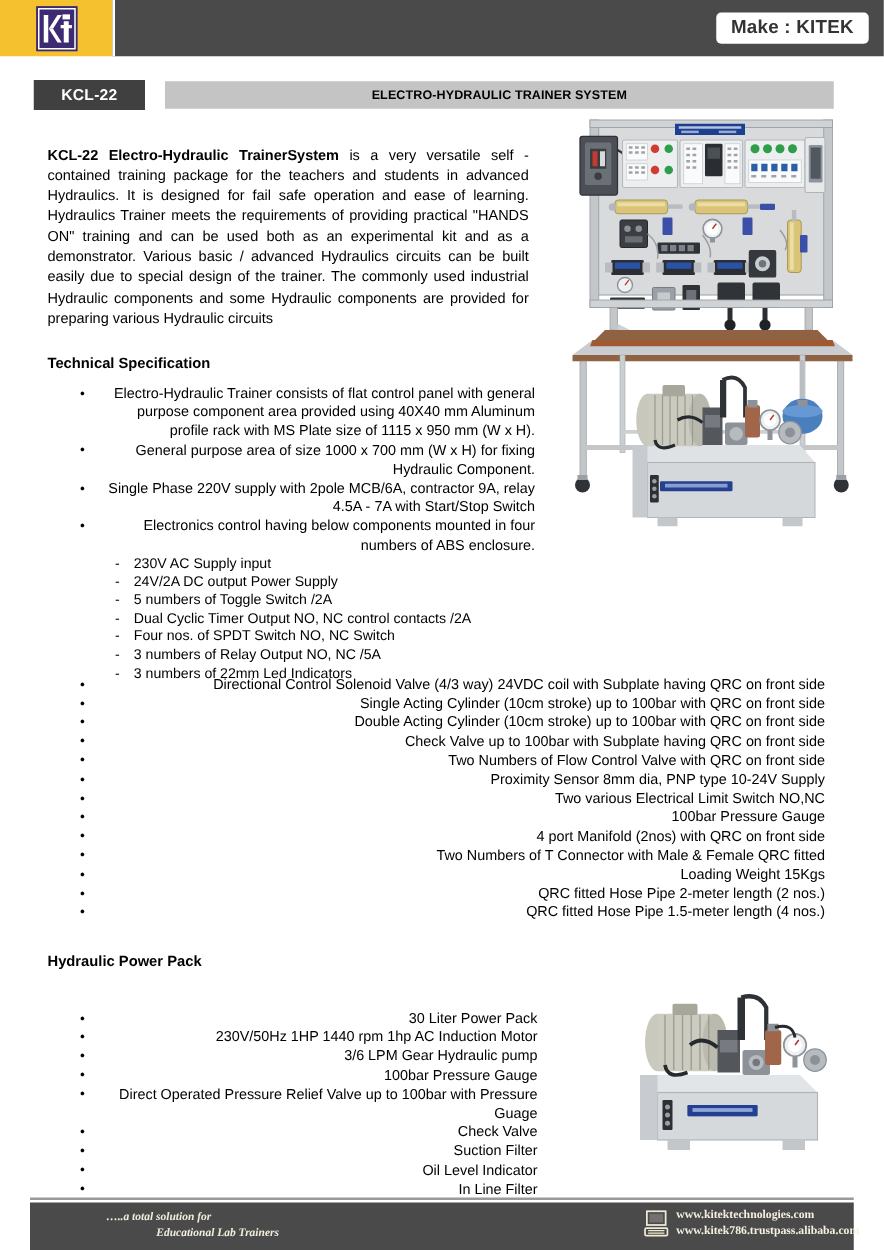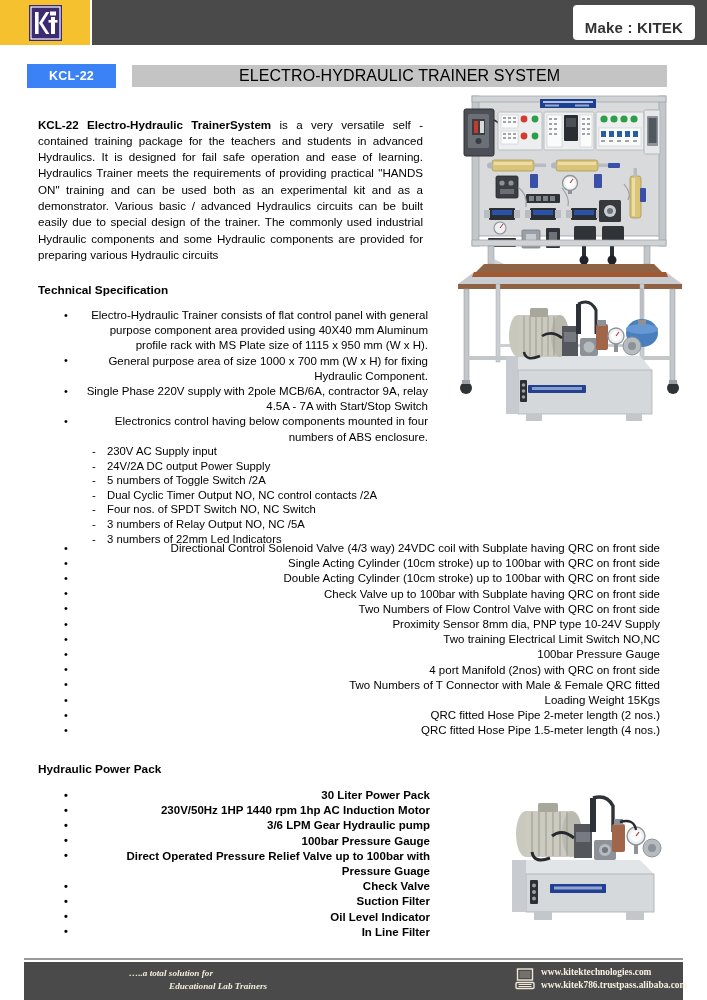--- a/index.html
+++ b/index.html
@@ -46,56 +46,56 @@
     justify-content: flex-end;
     padding-right: 12px;
     border-left: 2px solid #ffffff;
   }
   .make-badge {
     background: #ffffff;
     color: #333333;
     font-size: 15px;
     font-weight: bold;
     letter-spacing: 0.2px;
-    padding: 14px 12px 4px 12px;
+    padding: 3px 12px 4px 12px;
     border-radius: 4px;
     line-height: 1.15;
   }
 
   
   .title-row {
     position: absolute;
     left: 0; top: 64px;
     width: 707px; height: 24px;
     display: flex;
     align-items: center;
   }
   .model-badge {
     margin-left: 27px;
     width: 89px; height: 24px;
-    background: #3b82f6;
+    background: #404040;
     color: #ffffff;
     font-size: 12.5px;
     font-weight: bold;
     display: flex;
     align-items: center;
     justify-content: center;
     letter-spacing: 0.2px;
   }
   .title-bar {
     margin-left: 16px;
     width: 535px; height: 22px;
     background: #c4c4c4;
     display: flex;
     align-items: center;
     justify-content: center;
   }
   .title-bar-text {
-    font-size: 16px;
-    font-weight: normal;
+    font-size: 10px;
+    font-weight: bold;
     letter-spacing: 0.1px;
     color: #000;
   }
 
   
   .intro {
     position: absolute;
     left: 38px; top: 105px;
     width: 385px;
     font-size: 11.6px;
@@ -166,23 +166,22 @@
     width: 350px;
   }
   
   #tech-list-wide {
     position: absolute;
     left: 60px; top: 541px;
     width: 600px;
   }
   #hpp-list {
     position: absolute;
-    left: 60px; top: 788px;
+    left: 60px; top: 808px;
     width: 370px;
-    font-weight: bold;
   }
 
   
   .photo {
     position: absolute;
     overflow: hidden;
     background: #ffffff;
   }
   #photo-trainer { left: 444px; top: 88px; width: 252px; height: 350px; }
   #photo-powerpack { left: 470px; top: 792px; width: 206px; height: 135px; }
@@ -214,21 +213,20 @@
   }
   .footer-tagline {
     position: absolute;
     left: 85px; top: 967px;
     font-size: 9.2px;
     font-style: italic;
     font-weight: bold;
     font-family: "Liberation Serif", serif;
     color: #f2eedc;
     line-height: 13px;
-    margin-left: 44px;
   }
   .footer-tagline .line2 {
     display: block;
     margin-left: 40px;
   }
   .footer-links {
     position: absolute;
     left: 515px; top: 966px;
     display: flex;
     align-items: flex-start;
@@ -296,21 +294,21 @@
     <li>3 numbers of Relay Output NO, NC /5A</li>
     <li>3 numbers of 22mm Led Indicators</li>
   </ul>
 <ul class="bullets" id="tech-list-wide">
     <li>Directional Control Solenoid Valve (4/3 way) 24VDC coil with Subplate having QRC on front side</li>
     <li>Single Acting Cylinder (10cm stroke) up to 100bar with QRC on front side</li>
     <li>Double Acting Cylinder (10cm stroke) up to 100bar with QRC on front side</li>
     <li>Check Valve up to 100bar with Subplate having QRC on front side</li>
     <li>Two Numbers of Flow Control Valve with QRC on front side</li>
     <li>Proximity Sensor 8mm dia, PNP type 10-24V Supply</li>
-    <li>Two training Electrical Limit Switch NO,NC</li>
+    <li>Two various Electrical Limit Switch NO,NC</li>
     <li>100bar Pressure Gauge</li>
     <li>4 port Manifold (2nos) with QRC on front side</li>
     <li>Two Numbers of T Connector with Male &amp; Female QRC fitted</li>
     <li>Loading Weight 15Kgs</li>
     <li>QRC fitted Hose Pipe 2-meter length (2 nos.)</li>
     <li>QRC fitted Hose Pipe 1.5-meter length (4 nos.)</li>
   </ul>
 
 <div class="sec-heading" id="hpp-heading">Hydraulic Power Pack</div>
 <ul class="bullets" id="hpp-list">

